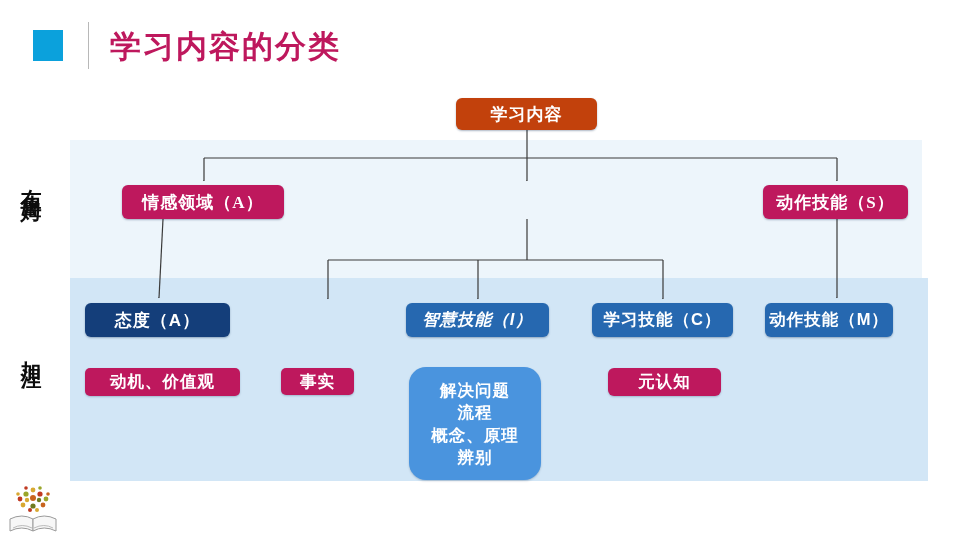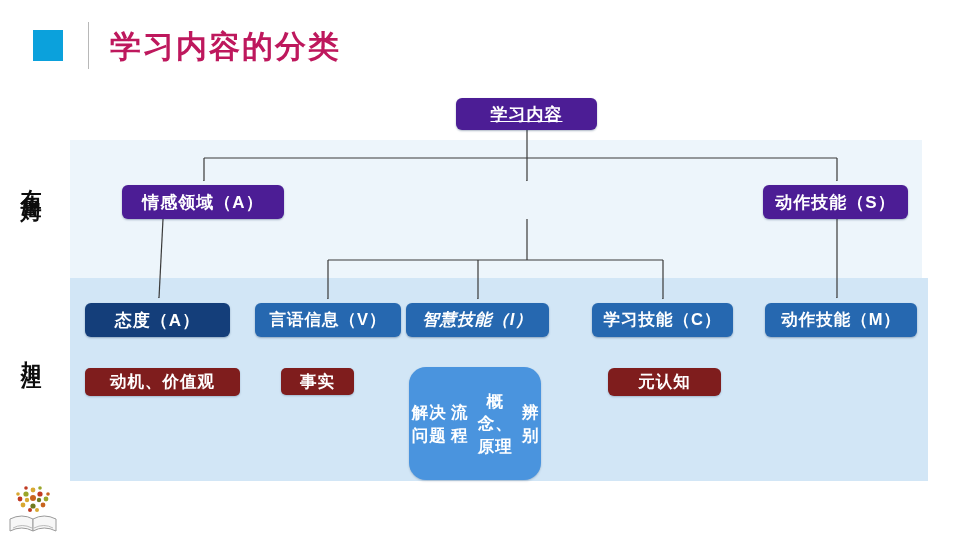--- a/index.html
+++ b/index.html
@@ -28,42 +28,42 @@
   .v-label.gagne { top:344px; }
   
   .connectors { position:absolute; left:0; top:0; width:958px; height:537px; pointer-events:none; }
   .connectors line { stroke:#3a3a3a; stroke-width:1.2; }
   
   .node {
     position:absolute; display:flex; align-items:center; justify-content:center;
     color:#ffffff; font-weight:bold; border-radius:6px; text-align:center;
     box-shadow:0 1px 2px rgba(20,50,90,.35);
   }
-  .node.navy   { background:#4c1d95;text-decoration:underline; }
-  .node.blue2  { background:#4c1d95; }
+  .node.navy   { background:#c2410c; }
+  .node.blue2  { background:#be185d;font-family:Liberation Serif, serif; }
   .node.navy3  { background:#143e7a; }
   .node.blue3  { background:#2668b0; }
-  .node.blue4  { background:#7f1d1d; box-shadow:0 1px 2px rgba(20,50,90,.25); }
+  .node.blue4  { background:#be185d; box-shadow:0 1px 2px rgba(20,50,90,.25); }
   .fs17 { font-size:17px; letter-spacing:1px; }
   .fs16 { font-size:16.5px; letter-spacing:1px; }
   .node.root   { left:456px; top:98px;  width:141px; height:32px; }
   .node.l2-0   { left:122px; top:185px; width:162px; height:34px; }
   .node.l2-1   { left:427px; top:185px; width:204px; height:34px; }
   .node.l2-2   { left:763px; top:185px; width:145px; height:34px; }
   .node.l3-0   { left:85px;  top:303px; width:145px; height:34px; }
   .node.l3-1   { left:255px; top:303px; width:146px; height:34px; }
   .node.l3-2   { left:406px; top:303px; width:143px; height:34px;font-style:italic; }
   .node.l3-3   { left:592px; top:303px; width:141px; height:34px; }
-  .node.l3-4   { left:765px; top:303px; width:152px; height:34px; }
+  .node.l3-4   { left:765px; top:303px; width:128px; height:34px; }
   .node.l4-0   { left:85px;  top:368px; width:155px; height:28px; border-radius:5px; }
   .node.l4-1   { left:281px; top:368px; width:73px;  height:27px; border-radius:5px; }
   .node.l4-2   { left:608px; top:368px; width:113px; height:28px; border-radius:6px; }
   .node.solve  {
     left:409px; top:367px; width:132px; height:113px; border-radius:17px;
-    background:#4a94de; line-height:1.35;
+    background:#4a94de; flex-direction:column; line-height:1.35;
     box-shadow:0 1px 2px rgba(20,50,90,.25);
   }
   .solve span { display:block; }
   
   .logo { position:absolute; left:5px; top:483px; width:58px; height:52px; }
 </style>
 </head>
 <body>
 
 <div class="slide">
@@ -97,21 +97,20 @@
     <line x1="663" y1="260" x2="663" y2="299" marker-end="url(#arr)"></line>
     <line x1="837" y1="219" x2="837" y2="298" marker-end="url(#arr)"></line>
   </svg>
 
   <div class="node navy root fs17">学习内容</div>
 
   <div class="node blue2 l2-0 fs17">情感领域（A）</div>
   <div class="node blue2 l2-2 fs17">动作技能（S）</div>
 
   <div class="node navy3 l3-0 fs17">态度（A）</div>
-  <div class="node blue3 l3-1 fs16">言语信息（V）</div>
   <div class="node blue3 l3-2 fs16">智慧技能（I）</div>
   <div class="node blue3 l3-3 fs16">学习技能（C）</div>
   <div class="node blue3 l3-4 fs16">动作技能（M）</div>
 
   <div class="node blue4 l4-0 fs16">动机、价值观</div>
   <div class="node blue4 l4-1 fs16">事实</div>
   <div class="node blue4 l4-2 fs16">元认知</div>
 
   <div class="node solve fs16">
     <span>解决问题</span>

